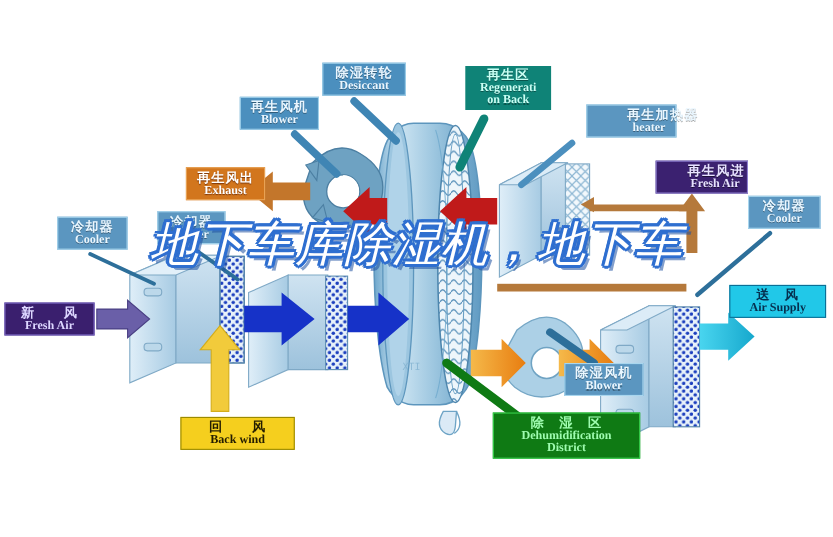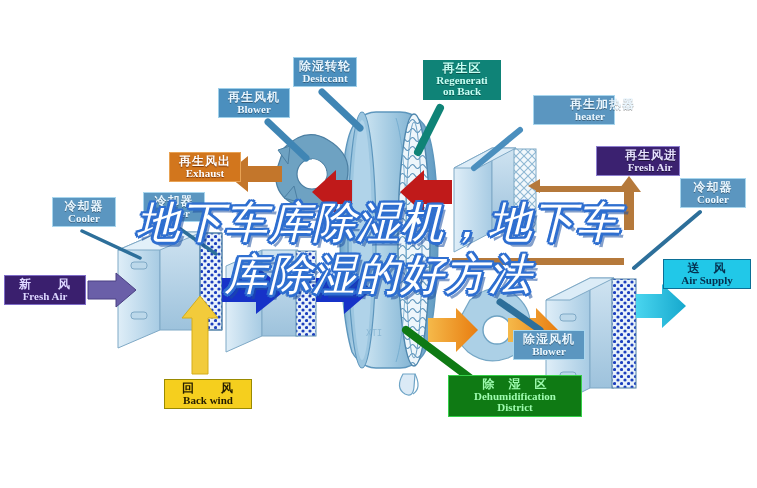--- a/index.html
+++ b/index.html
@@ -251,21 +251,21 @@
       <path d="M440,108 L418,152" stroke="#0f8377" stroke-width="8" fill="none"></path>
       <path d="M520,130 L474,168" stroke="#4b8fbe" stroke-width="6" fill="none"></path>
       <path d="M700,212 L634,268" stroke="#2d6f9a" stroke-width="4" fill="none"></path>
       <path d="M82,231 L140,258" stroke="#2d6f9a" stroke-width="3.5" fill="none"></path>
       <path d="M176,226 L216,254" stroke="#2d6f9a" stroke-width="3.5" fill="none"></path>
       <path d="M540,330 L500,302" stroke="#2d6f9a" stroke-width="7" fill="none"></path>
       <path d="M470,378 L406,330" stroke="#0f7a14" stroke-width="8" fill="none"></path>
     </g>
   </svg>
 
-  <div class="label lbl-blue" style="left:293px;top:57px;width:64px;">
+  <div class="label lbl-blue" style="left:293px;top:57px;width:76px;">
     <span class="cn">除湿转轮</span>
     <span class="en">Desiccant</span>
   </div>
 
   <div class="label lbl-blue" style="left:218px;top:88px;width:72px;">
     <span class="cn">再生风机</span>
     <span class="en">Blower</span>
   </div>
 
   <div class="label lbl-teal" style="left:423px;top:60px;width:78px;">
@@ -318,23 +318,22 @@
     <span class="cn">除湿风机</span>
     <span class="en">Blower</span>
   </div>
 
   <div class="label lbl-green" style="left:448px;top:375px;width:134px;">
     <span class="cn">除　湿　区</span>
     <span class="en">Dehumidification</span>
     <span class="en">District</span>
   </div>
 
-  <div class="label lbl-yellow" style="left:164px;top:379px;width:88px;">
+  <div class="label lbl-yellow" style="left:164px;top:379px;width:104px;">
     <span class="cn">回　　风</span>
     <span class="en">Back wind</span>
   </div>
 
   <div id="titleOverlay">
     <span class="tline">地下车库除湿机，地下车</span>
-    <span class="tline">库除湿的好方法</span>
   </div>
 
 </div>
 
 </body></html>

